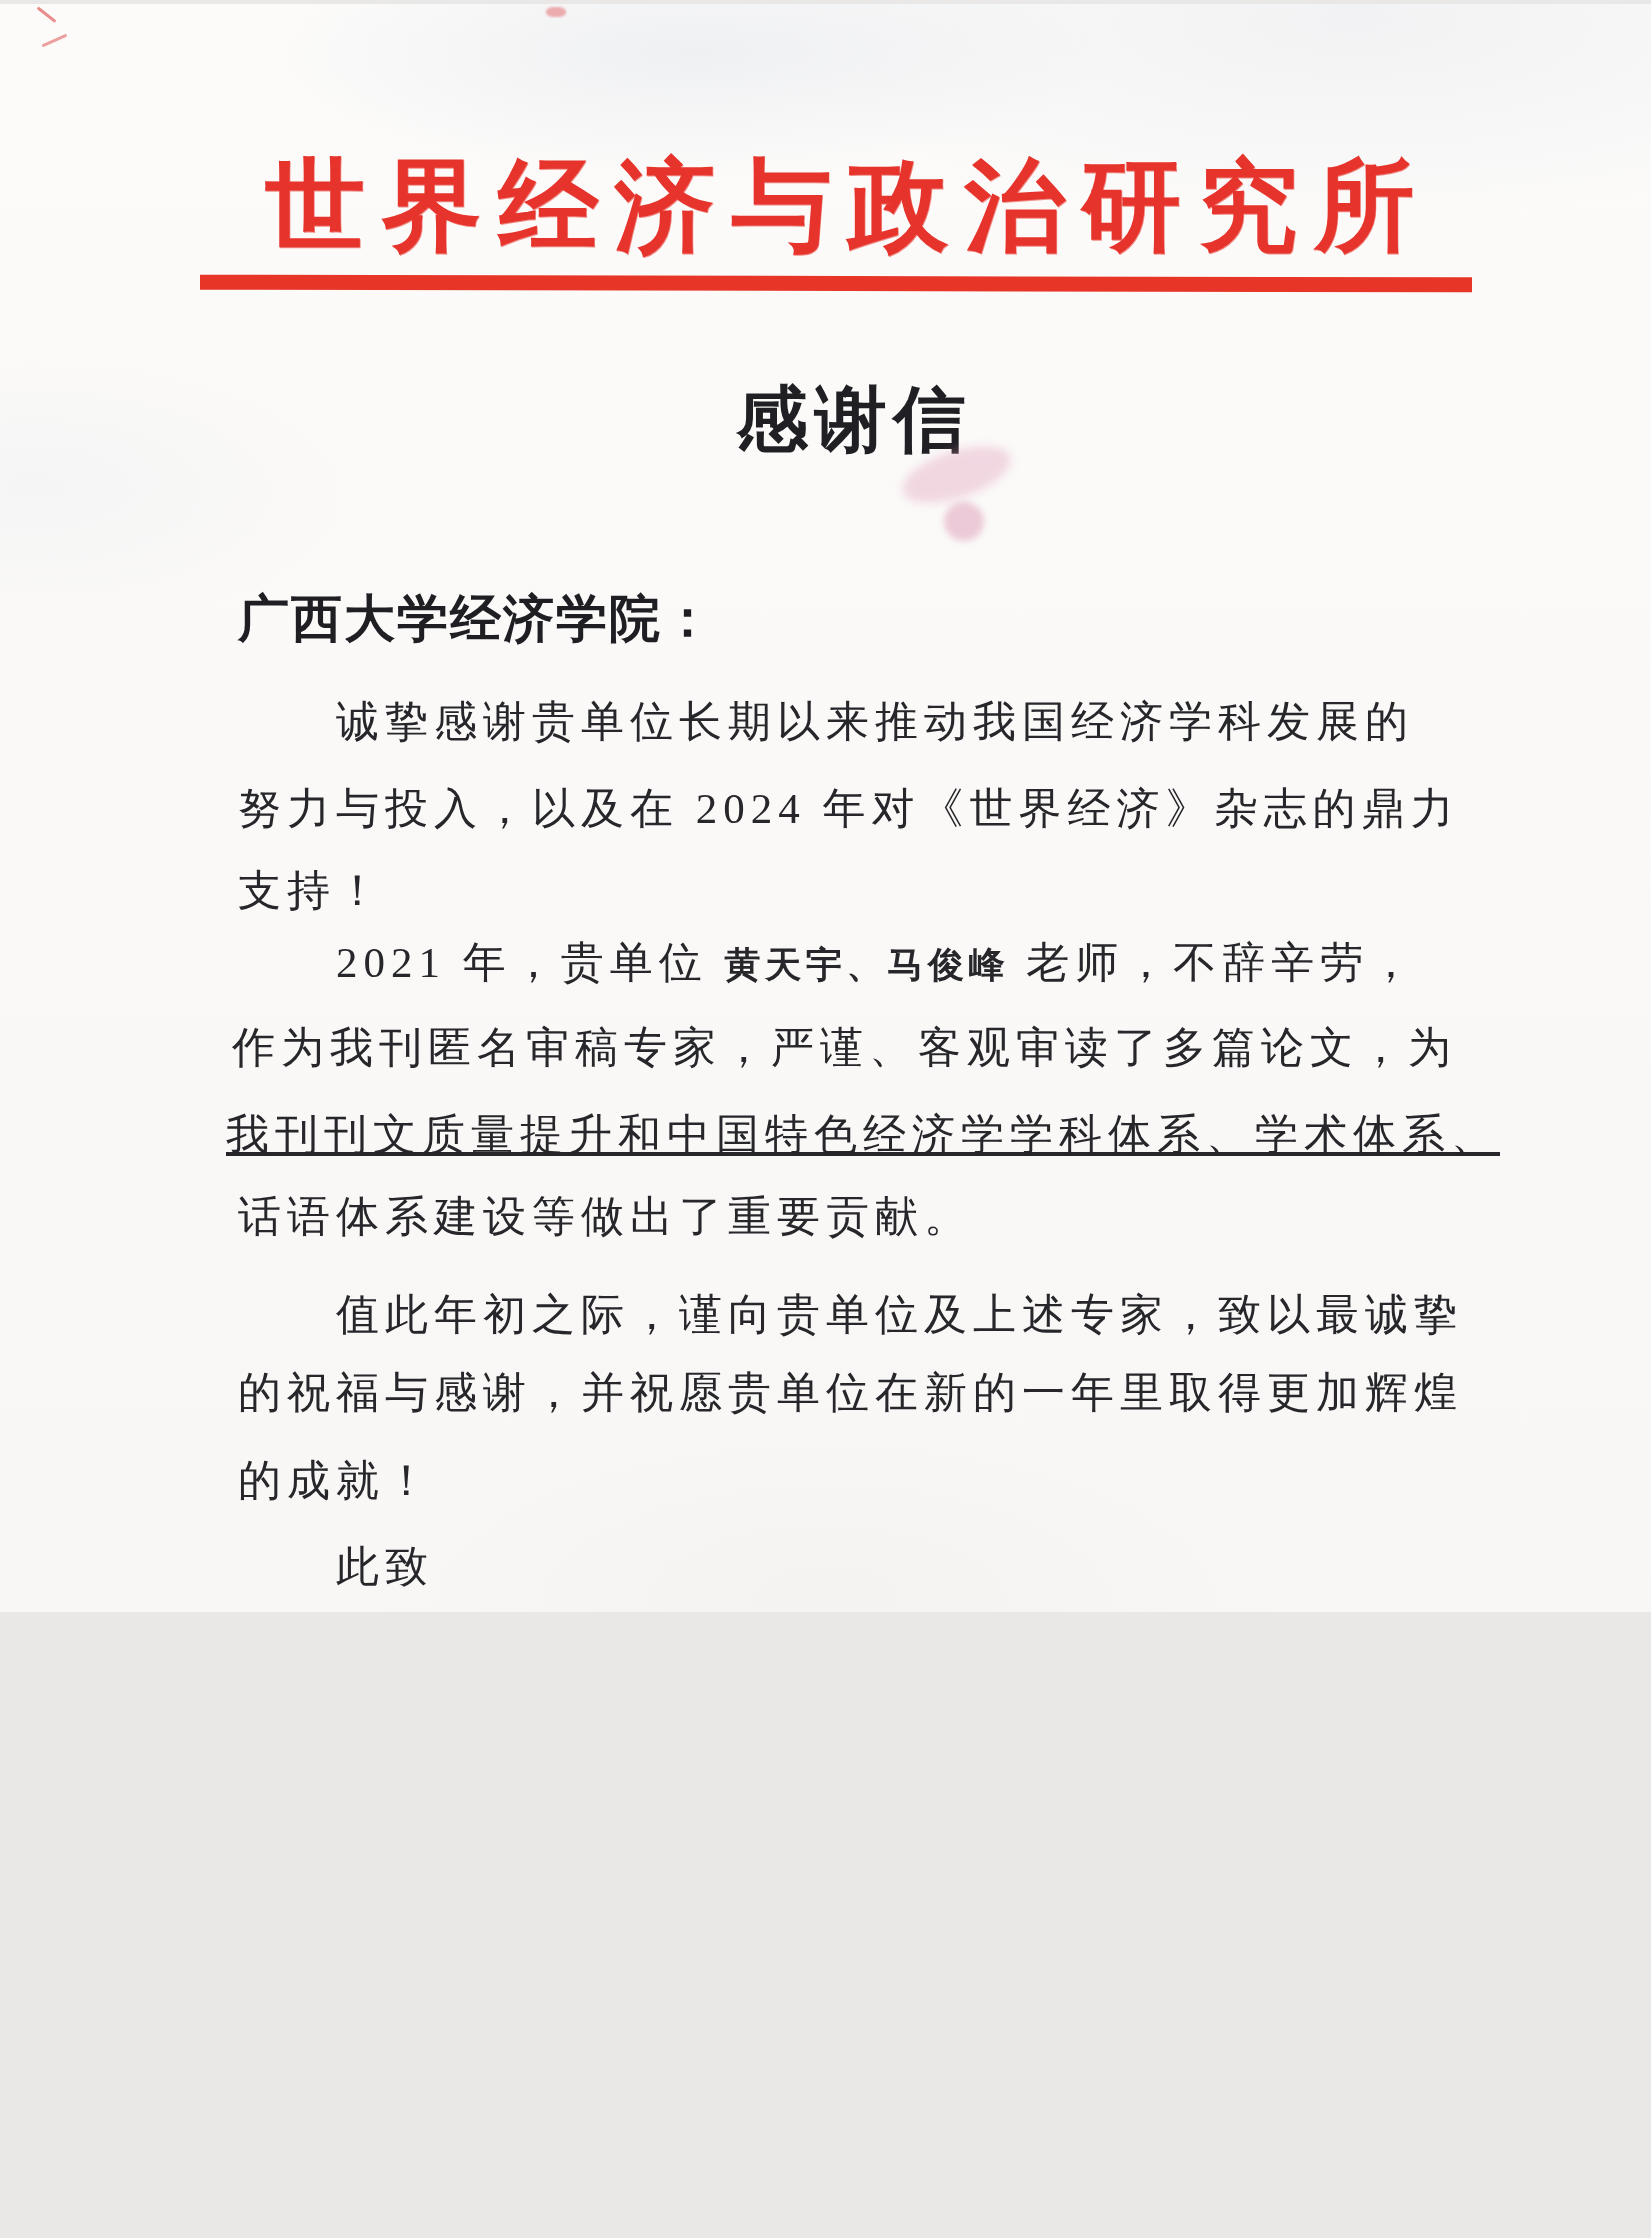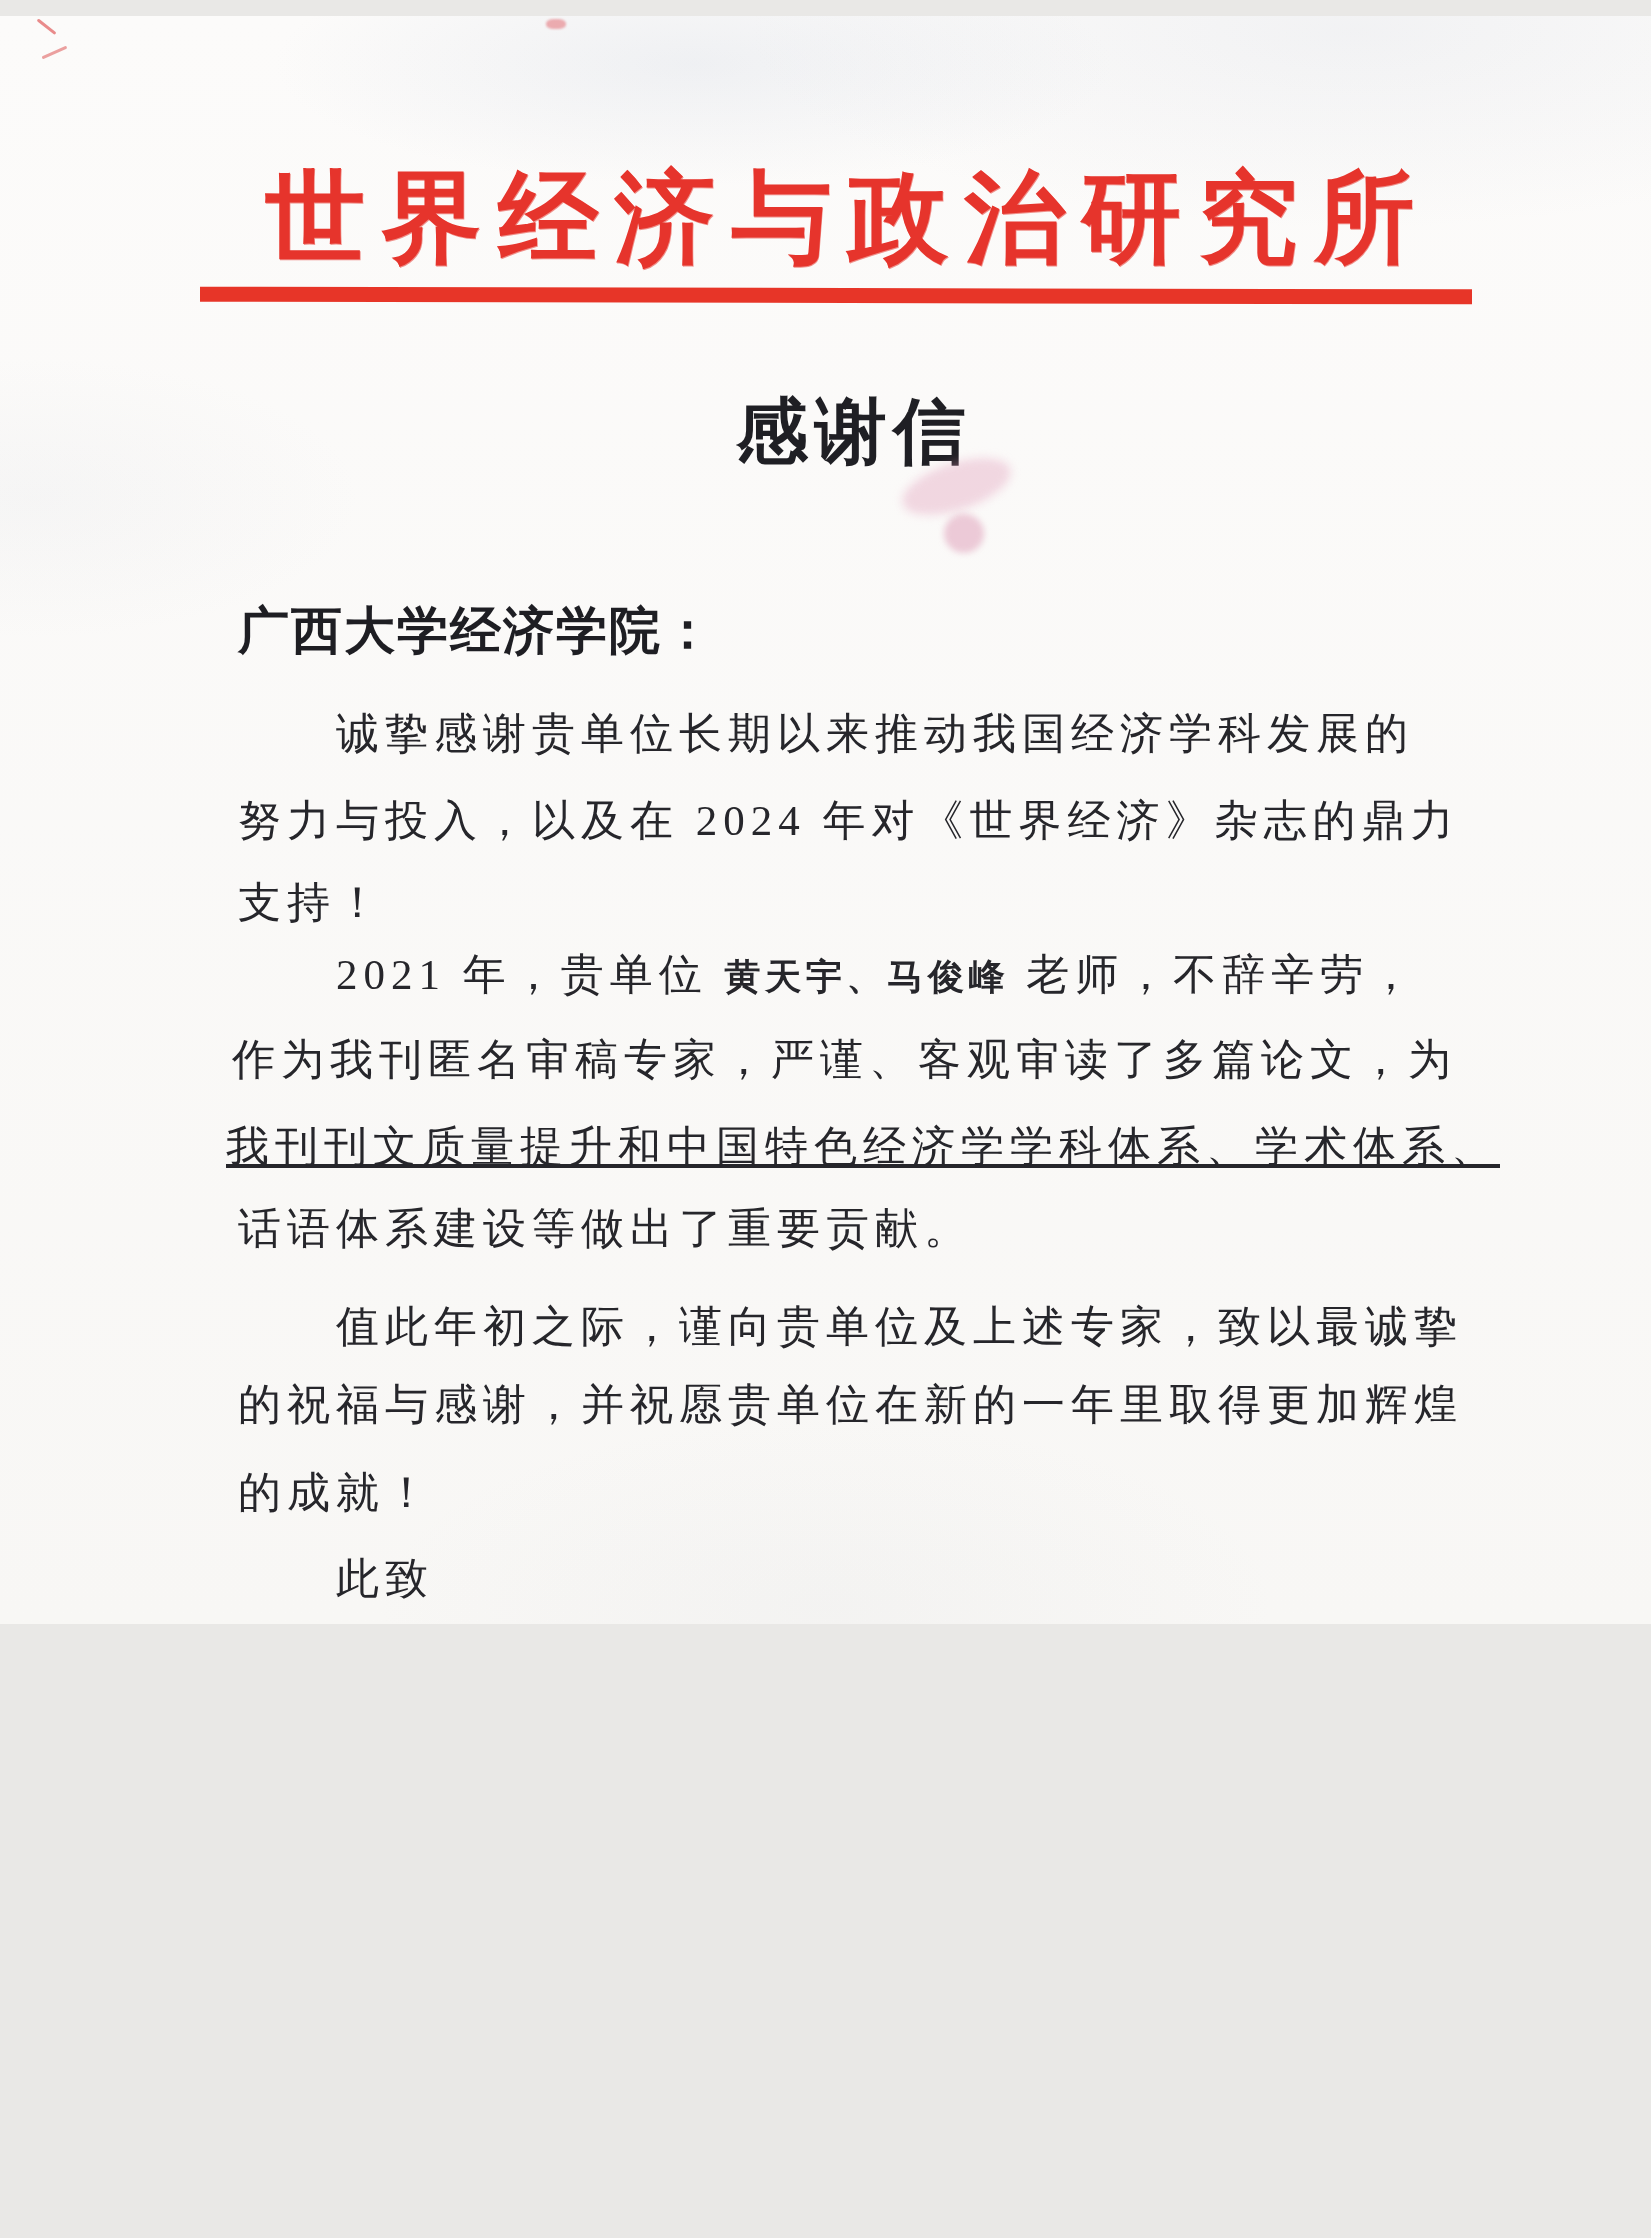--- a/index.html
+++ b/index.html
@@ -1,19 +1,19 @@
 <!DOCTYPE html>
 <html style="font-size:10.7px"><head>
 <meta charset="utf-8">
 <style>
   html,body{margin:0;padding:0;background:#e9e8e6;}
   #page{
     position:relative;
     width:1651px;height:1608px;
-    margin:16px auto;
+    margin:4px auto;
     overflow:hidden;
     font-family:"Liberation Serif","DejaVu Serif",serif;
     background:
       radial-gradient(ellipse 599px 173px at 42% 3%, rgba(205,212,224,0.28), transparent 70%),
       radial-gradient(ellipse 866px 280px at 82% 1%, rgba(200,206,218,0.20), transparent 70%),
       radial-gradient(ellipse 466px 200px at 2% 30%, rgba(215,218,224,0.15), transparent 70%),
       radial-gradient(ellipse 599px 253px at 50% 99%, rgba(210,212,216,0.12), transparent 75%),
       linear-gradient(#fcfbfa,#f8f7f5);
   }
   

